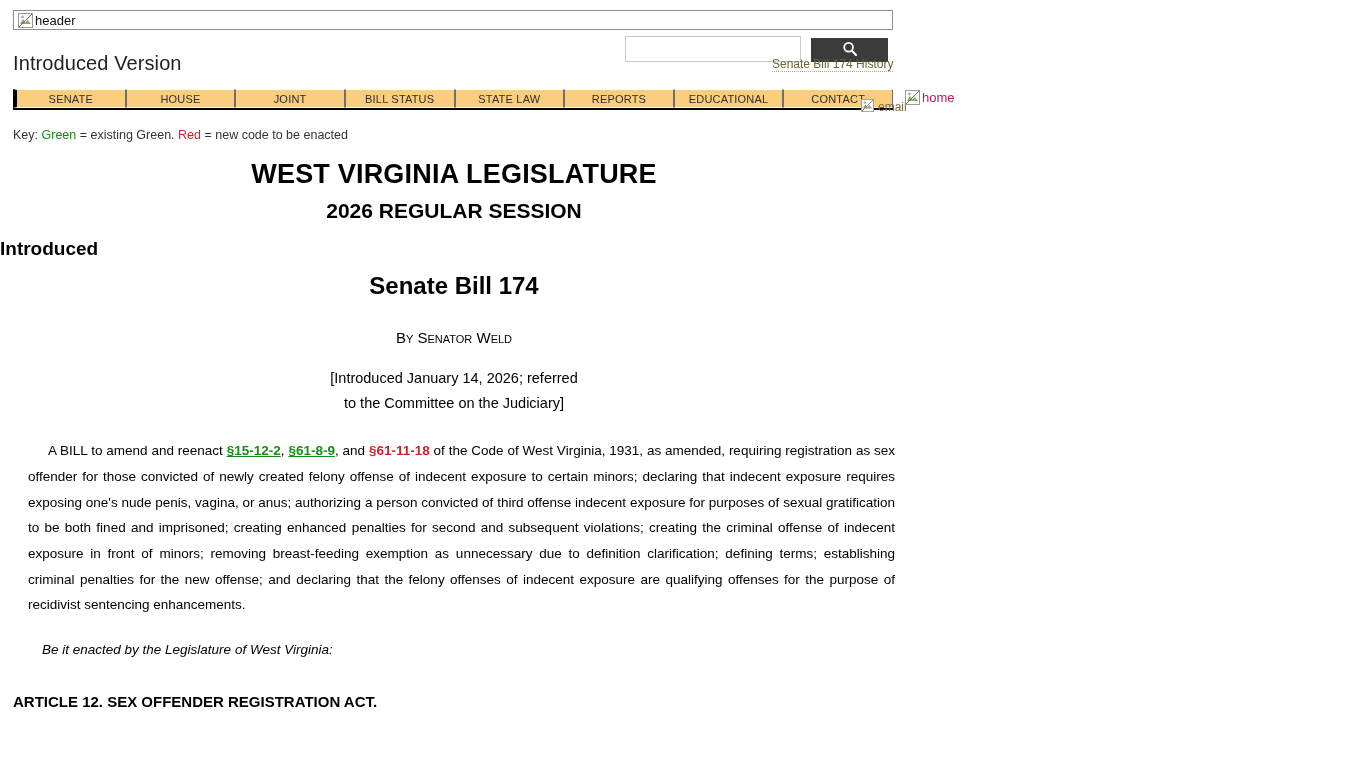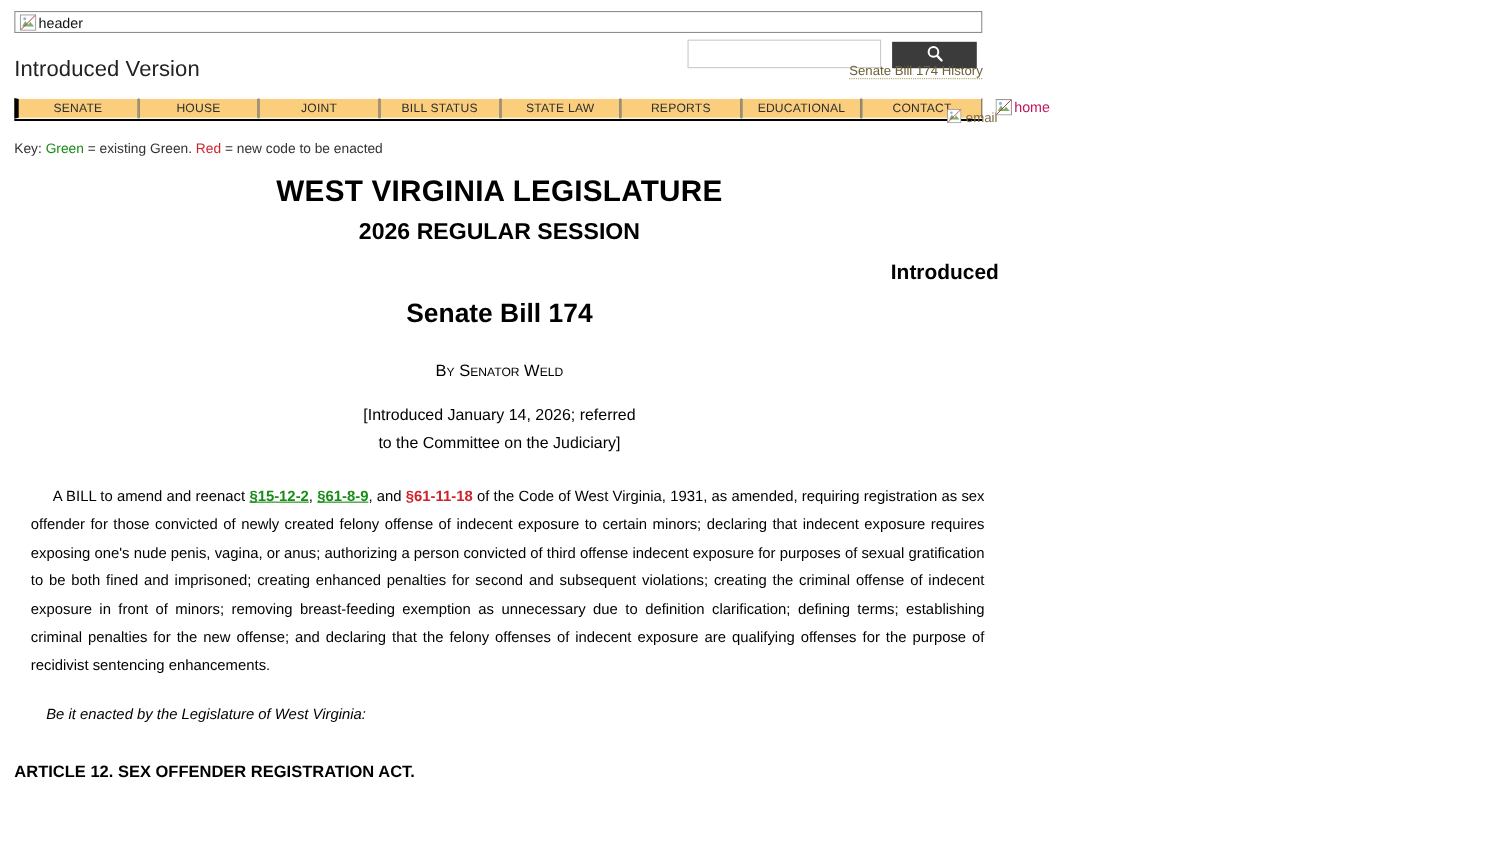--- a/index.html
+++ b/index.html
@@ -196,21 +196,21 @@
     line-height: 1.35;
   }
   .doc-title2 {
     text-align: center;
     font-size: 21px;
     font-weight: bold;
     margin: 0;
     line-height: 1.8;
   }
   .doc-title3 {
-    text-align: right;
+    text-align: left;
     font-size: 19px;
     font-weight: bold;
     margin: 0;
     line-height: 1.95;
   }
   .doc-title4 {
     text-align: center;
     font-size: 24px;
     font-weight: bold;
     margin: 0;

